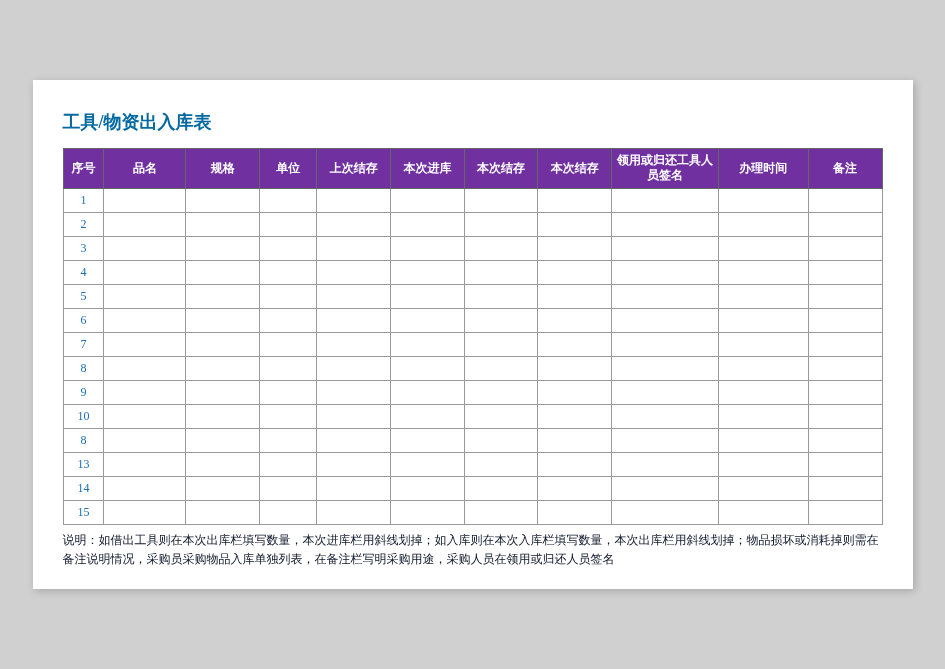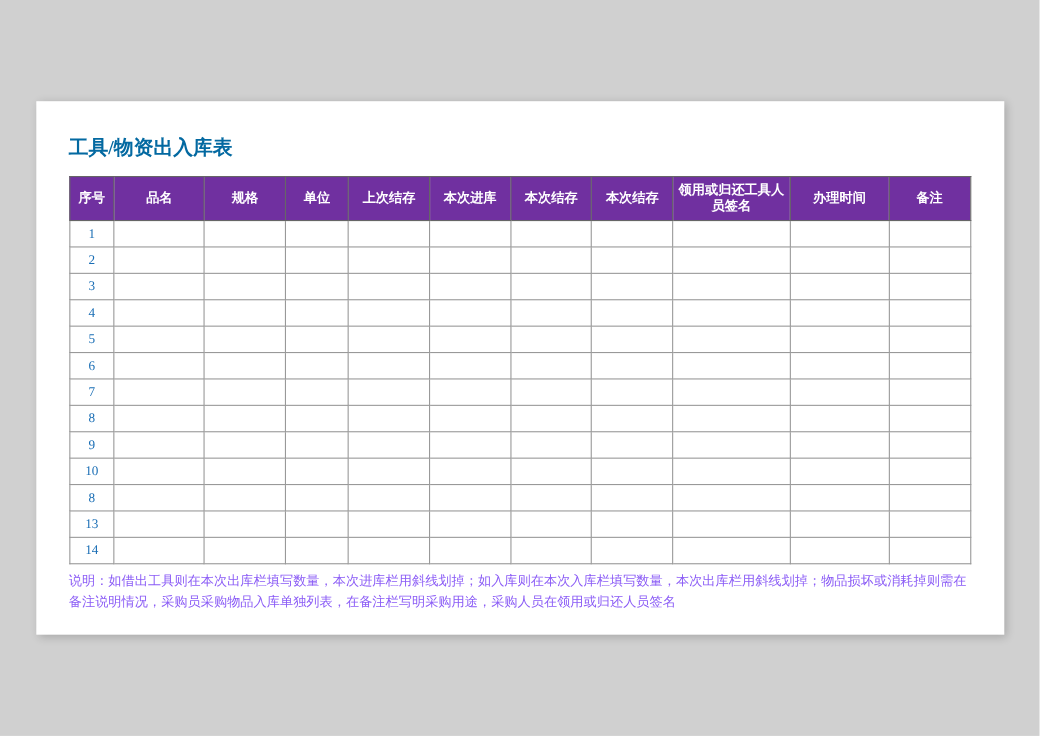--- a/index.html
+++ b/index.html
@@ -53,21 +53,21 @@
     }
     tbody tr:nth-child(odd) td {
       background-color: #fff;
     }
     tbody tr:nth-child(even) td {
       background-color: #fff;
     }
     .note-section {
       margin-top: 6px;
       font-size: 12px;
-      color: #8b5cf6;
+      color: #0f172a;
       line-height: 1.6;
     }
     
     col.col-seq    { width: 5%; }
     col.col-name   { width: 10%; }
     col.col-spec   { width: 9%; }
     col.col-unit   { width: 7%; }
     col.col-prev   { width: 9%; }
     col.col-in     { width: 9%; }
     col.col-out    { width: 9%; }
@@ -274,19 +274,32 @@
           <td></td>
           <td></td>
           <td></td>
           <td></td>
           <td></td>
           <td></td>
           <td></td>
           <td></td>
           <td></td>
         </tr>
+        <tr>
+          <td>15</td>
+          <td></td>
+          <td></td>
+          <td></td>
+          <td></td>
+          <td></td>
+          <td></td>
+          <td></td>
+          <td></td>
+          <td></td>
+          <td></td>
+        </tr>
       </tbody>
   </table>
 
   <div class="note-section">
     <span>说明：如借出工具则在本次出库栏填写数量，本次进库栏用斜线划掉；如入库则在本次入库栏填写数量，本次出库栏用斜线划掉；物品损坏或消耗掉则需在备注说明情况，采购员采购物品入库单独列表，在备注栏写明采购用途，采购人员在领用或归还人员签名</span>
   </div>
 </div>
 
 </body></html>

